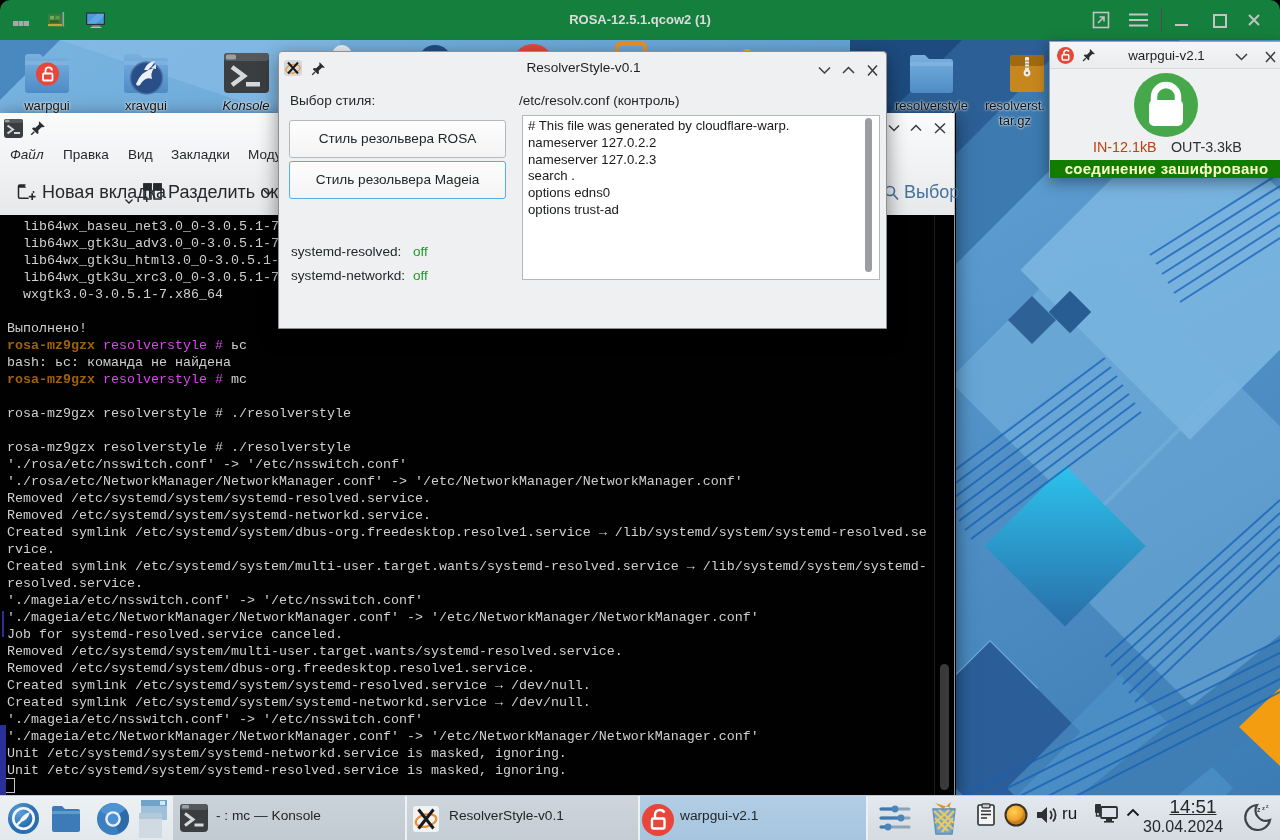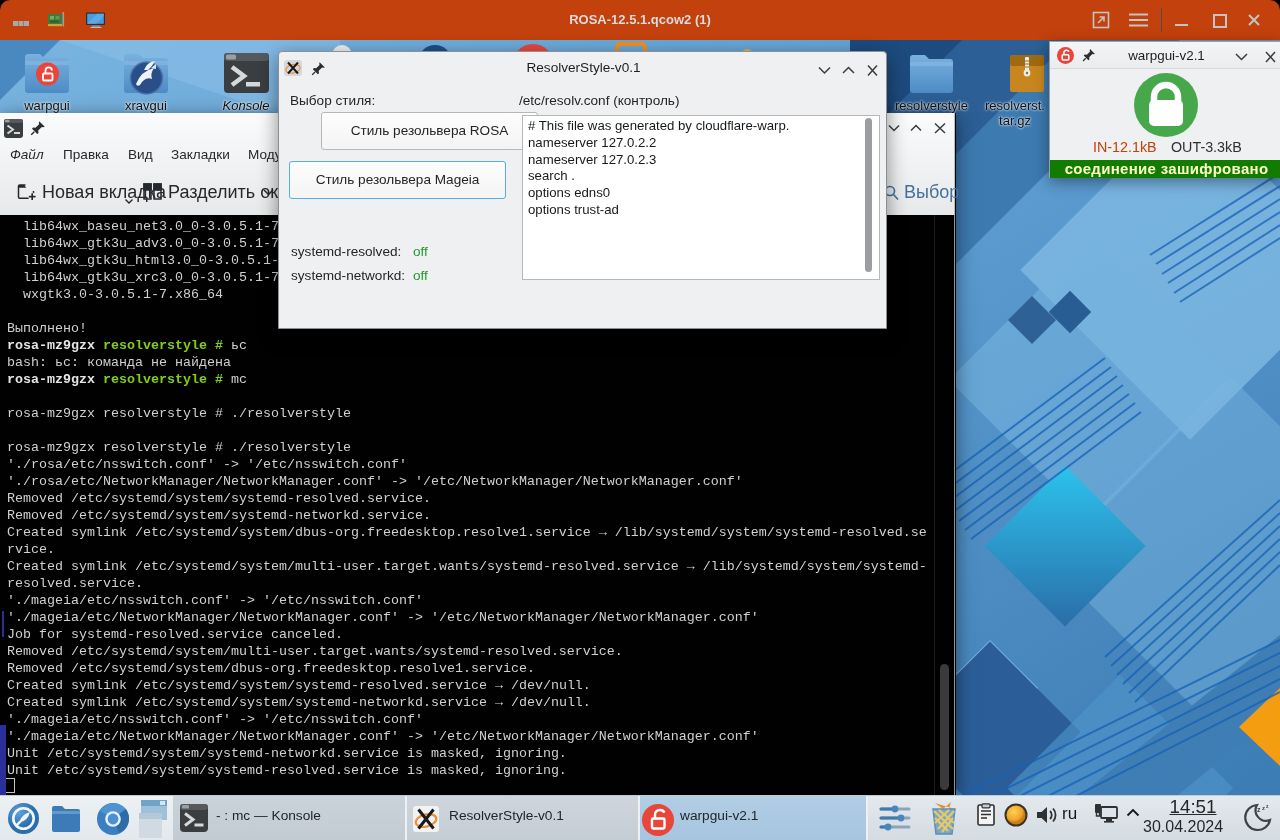--- a/index.html
+++ b/index.html
@@ -1,28 +1,28 @@
 <!DOCTYPE html>
 <html><head><meta charset="utf-8">
 <style>
   html,body{margin:0;padding:0;width:1280px;height:840px;overflow:hidden;background:#000;}
   body{font-family:"Liberation Sans",sans-serif;}
   .ab{position:absolute;}
-  #vmbar{left:0;top:0;width:1280px;height:40px;background:#c2410c;border-radius:10px 10px 0 0;}
+  #vmbar{left:0;top:0;width:1280px;height:40px;background:#15803d;border-radius:10px 10px 0 0;}
   #desktop{left:0;top:40px;width:1280px;height:755px;overflow:hidden;}
   #panel{left:0;top:795px;width:1280px;height:45px;background:linear-gradient(180deg,#e3e9ed,#d4dbe1);border-top:1px solid #c2cad1;box-sizing:border-box;}
   .dlabel{font-size:13px;color:#111;text-align:center;text-shadow:0 0 3px rgba(255,255,255,.9),0 0 2px rgba(255,255,255,.9);}
   #konsole{left:0;top:113px;width:956px;height:682px;background:#000;box-shadow:0 4px 18px rgba(0,0,0,.5);}
   #khead{left:0;top:0;width:955px;height:102px;background:linear-gradient(180deg,#fafbfb 0%,#f3f4f5 40%,#e7e8e9 100%);border-right:1px solid #b9bdc0;box-sizing:border-box;}
   .kmenu{top:34px;font-size:13.6px;color:#26292c;}
   .ktool{top:69px;font-size:18px;color:#26292c;}
   #term{left:0;top:102px;width:955px;height:580px;background:#010101;border-right:1px solid #8f9396;box-sizing:border-box;overflow:hidden;}
   #term pre{margin:0;padding:3px 0 0 7px;font-family:"Liberation Mono",monospace;font-size:13.333px;line-height:17px;color:#d0d0d0;}
-  .tr{color:#e5e5e5;font-weight:bold;}
-  .tb{color:#84cc16;font-weight:bold;}
+  .tr{color:#a16207;font-weight:bold;}
+  .tb{color:#d946ef;font-weight:normal;}
   .arw{display:inline-block;width:8px;}
   #dlg{left:278px;top:51px;width:609px;height:278px;background:#eff0f1;border:1px solid #8d9093;border-radius:4px 4px 0 0;box-sizing:border-box;box-shadow:0 6px 20px rgba(0,0,0,.45);font-size:13.6px;color:#232629;}
   .dbtn{left:10px;width:217px;height:38px;background:linear-gradient(180deg,#fdfdfd,#f4f4f4);border:1px solid #b4b8ba;border-radius:3px;box-sizing:border-box;text-align:center;line-height:36px;font-size:13.6px;color:#232629;}
   #dtxt{left:243px;top:63px;width:358px;height:165px;background:#fff;border:1px solid #b4b8ba;box-sizing:border-box;font-size:13.2px;line-height:16.8px;color:#17191a;padding:2px 0 0 5px;}
   #warp{left:1049px;top:41px;width:233px;height:137px;background:#eff0f1;border:1px solid #9aa0a4;border-left:1px solid #9aa0a4;box-sizing:border-box;box-shadow:0 4px 14px rgba(0,0,0,.4);}
   svg{display:block;}
   .tseg{height:45px;top:0;}
 </style></head>
 <body>
 <div class="ab" id="vmbar">
@@ -290,21 +290,21 @@
     <path d="M4.3 11.7 L1.2 14.8" stroke="#2a2e31" stroke-width="1.4"></path>
   </svg>
   <div class="ab" style="left:0;top:8px;width:609px;text-align:center;font-size:13.6px;color:#1c1e20;">ResolverStyle-v0.1</div>
   <svg class="ab" style="left:539px;top:12px;" width="60" height="13" viewBox="0 0 60 13" stroke="#3a3e41" stroke-width="1.5" fill="none">
     <path d="M1 3.5 L6.5 9 L12 3.5"></path>
     <path d="M25 9 L30.5 3.5 L36 9"></path>
     <path d="M50 1.5 L59 11.5 M59 1.5 L50 11.5"></path>
   </svg>
   <div class="ab" style="left:11px;top:41px;">Выбор стиля:</div>
   <div class="ab" style="left:240px;top:41px;">/etc/resolv.conf (контроль)</div>
-  <div class="ab dbtn" style="top:60px;margin-left:32px;">Стиль резольвера ROSA</div>
+  <div class="ab dbtn" style="top:68px;">Стиль резольвера ROSA</div>
   <div class="ab dbtn" style="top:109px;border:1px solid #55b0e2;">Стиль резольвера Mageia</div>
   <div class="ab" id="dtxt"># This file was generated by cloudflare-warp.<br>nameserver 127.0.2.2<br>nameserver 127.0.2.3<br>search .<br>options edns0<br>options trust-ad</div>
   <div class="ab" style="left:586px;top:66px;width:7px;height:154px;background:#9b9da0;border-radius:3.5px;"></div>
   <div class="ab" style="left:12px;top:192px;">systemd-resolved:</div>
   <div class="ab" style="left:134px;top:192px;color:#1f9e2a;">off</div>
   <div class="ab" style="left:12px;top:216px;">systemd-networkd:</div>
   <div class="ab" style="left:134px;top:216px;color:#1f9e2a;">off</div>
 </div>
 <div class="ab" id="warp">
   <div class="ab" style="left:0;top:0;width:233px;height:26px;background:linear-gradient(180deg,#f4f5f6,#ebecee);border-bottom:1px solid #d8d9da;"></div>

